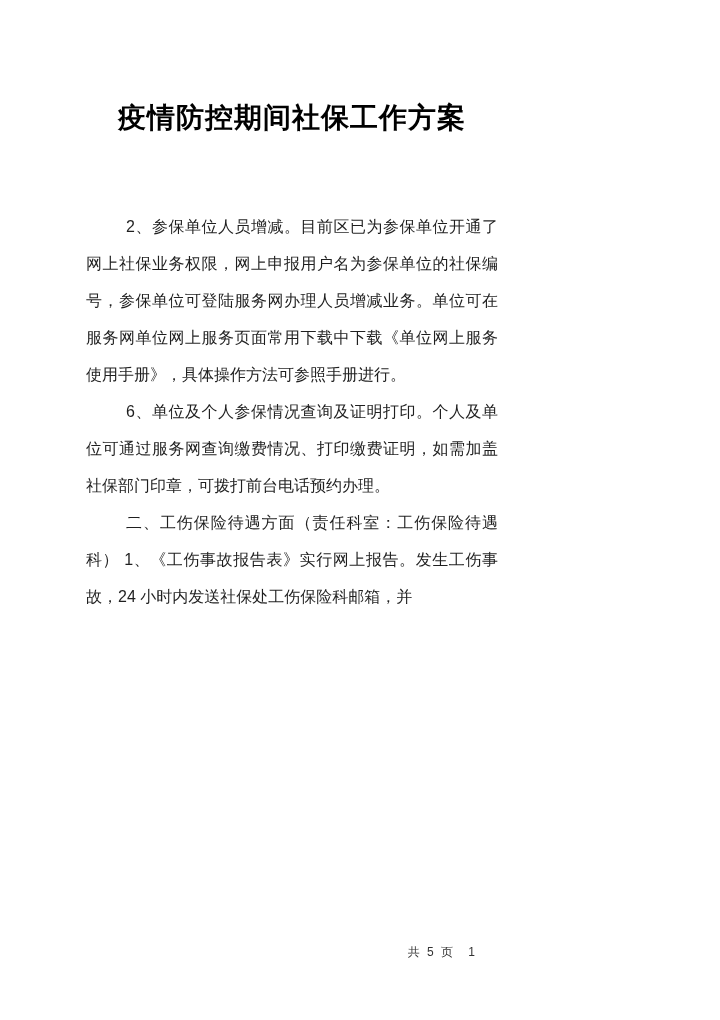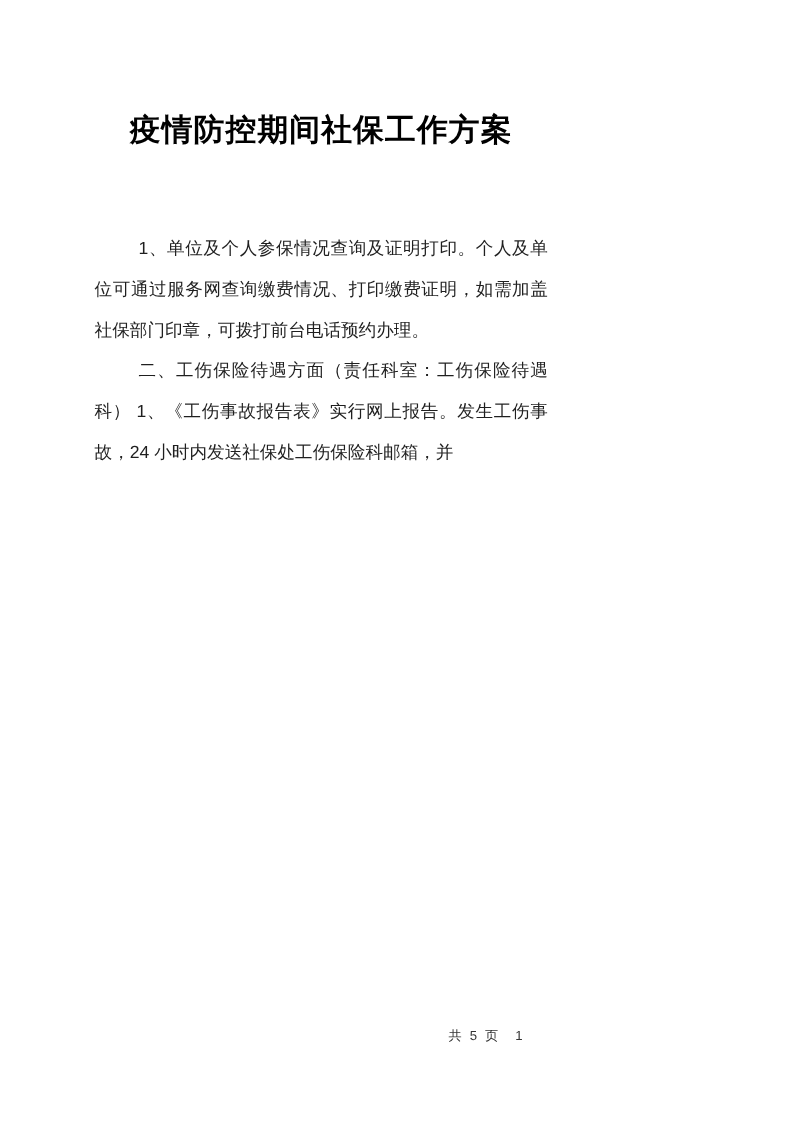--- a/index.html
+++ b/index.html
@@ -40,21 +40,21 @@
     font-size: 16px;
     line-height: 37px;
     text-align: justify;
     text-justify: inter-ideograph;
     color: #1f1f1f;
     word-break: break-all;
   }
   .page-footer {
     position: absolute;
     right: 108px;
-    bottom: 70px;
+    bottom: 59px;
     font-size: 12px;
     color: #333333;
     font-family: "Liberation Sans", "DejaVu Sans", sans-serif;
   }
   .page-footer .page-count {
     letter-spacing: 2px;
   }
   .page-footer .page-number {
     margin-left: 10px;
   }
@@ -63,23 +63,24 @@
 <body>
 
 <div class="page">
 
   <h1 class="doc-title">疫情防控期间社保工作方案</h1>
 
   <div class="doc-body">
 
 
 
+      <p class="para">2、参保单位人员增减。目前区已为参保单位开通了网上社保业务权限，网上申报用户名为参保单位的社保编号，参保单位可登陆服务网办理人员增减业务。单位可在服务网单位网上服务页面常用下载中下载《单位网上服务使用手册》，具体操作方法可参照手册进行。</p>
 
 
-      <p class="para">1、单位及个人参保情况查询及证明打印。个人及单位可通过服务网查询缴费情况、打印缴费证明，如需加盖社保部门印章，可拨打前台电话预约办理。</p>
+      <p class="para">6、单位及个人参保情况查询及证明打印。个人及单位可通过服务网查询缴费情况、打印缴费证明，如需加盖社保部门印章，可拨打前台电话预约办理。</p>
 
 
       <p class="para">二、工伤保险待遇方面（责任科室：工伤保险待遇科） 1、《工伤事故报告表》实行网上报告。发生工伤事故，24 小时内发送社保处工伤保险科邮箱，并</p>
     </div>
 
   <div class="page-footer">
     <span class="page-count">共 5 页</span>
     <span class="page-number">1</span>
   </div>
 

